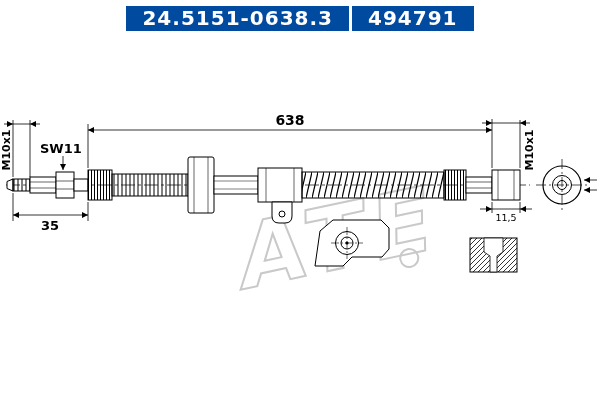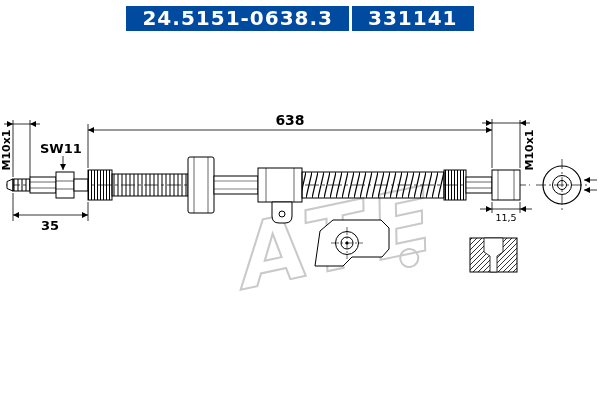--- a/index.html
+++ b/index.html
@@ -17,21 +17,21 @@
   .wm{font-weight:bold;font-style:italic;font-size:88px;letter-spacing:8px;
       fill:none;stroke:#c9c9c9;stroke-width:2px;}
 </style>
 </head>
 <body>
 
 <div id="stage">
 
   <div class="header">
     <div class="hblock">24.5151-0638.3</div>
-    <div class="hblock">331141</div>
+    <div class="hblock">494791</div>
   </div>
 
   <svg class="drawing" width="600" height="400" viewBox="0 0 600 400">
     <defs>
       <pattern id="ribs" width="4" height="22" patternUnits="userSpaceOnUse" patternTransform="translate(0,174)">
         <path d="M2,0 V22" stroke="#000" stroke-width="1"></path>
       </pattern>
       <pattern id="knurl" width="3" height="30" patternUnits="userSpaceOnUse" patternTransform="translate(0,170)">
         <path d="M1.5,0 V30" stroke="#000" stroke-width="1"></path>
       </pattern>

